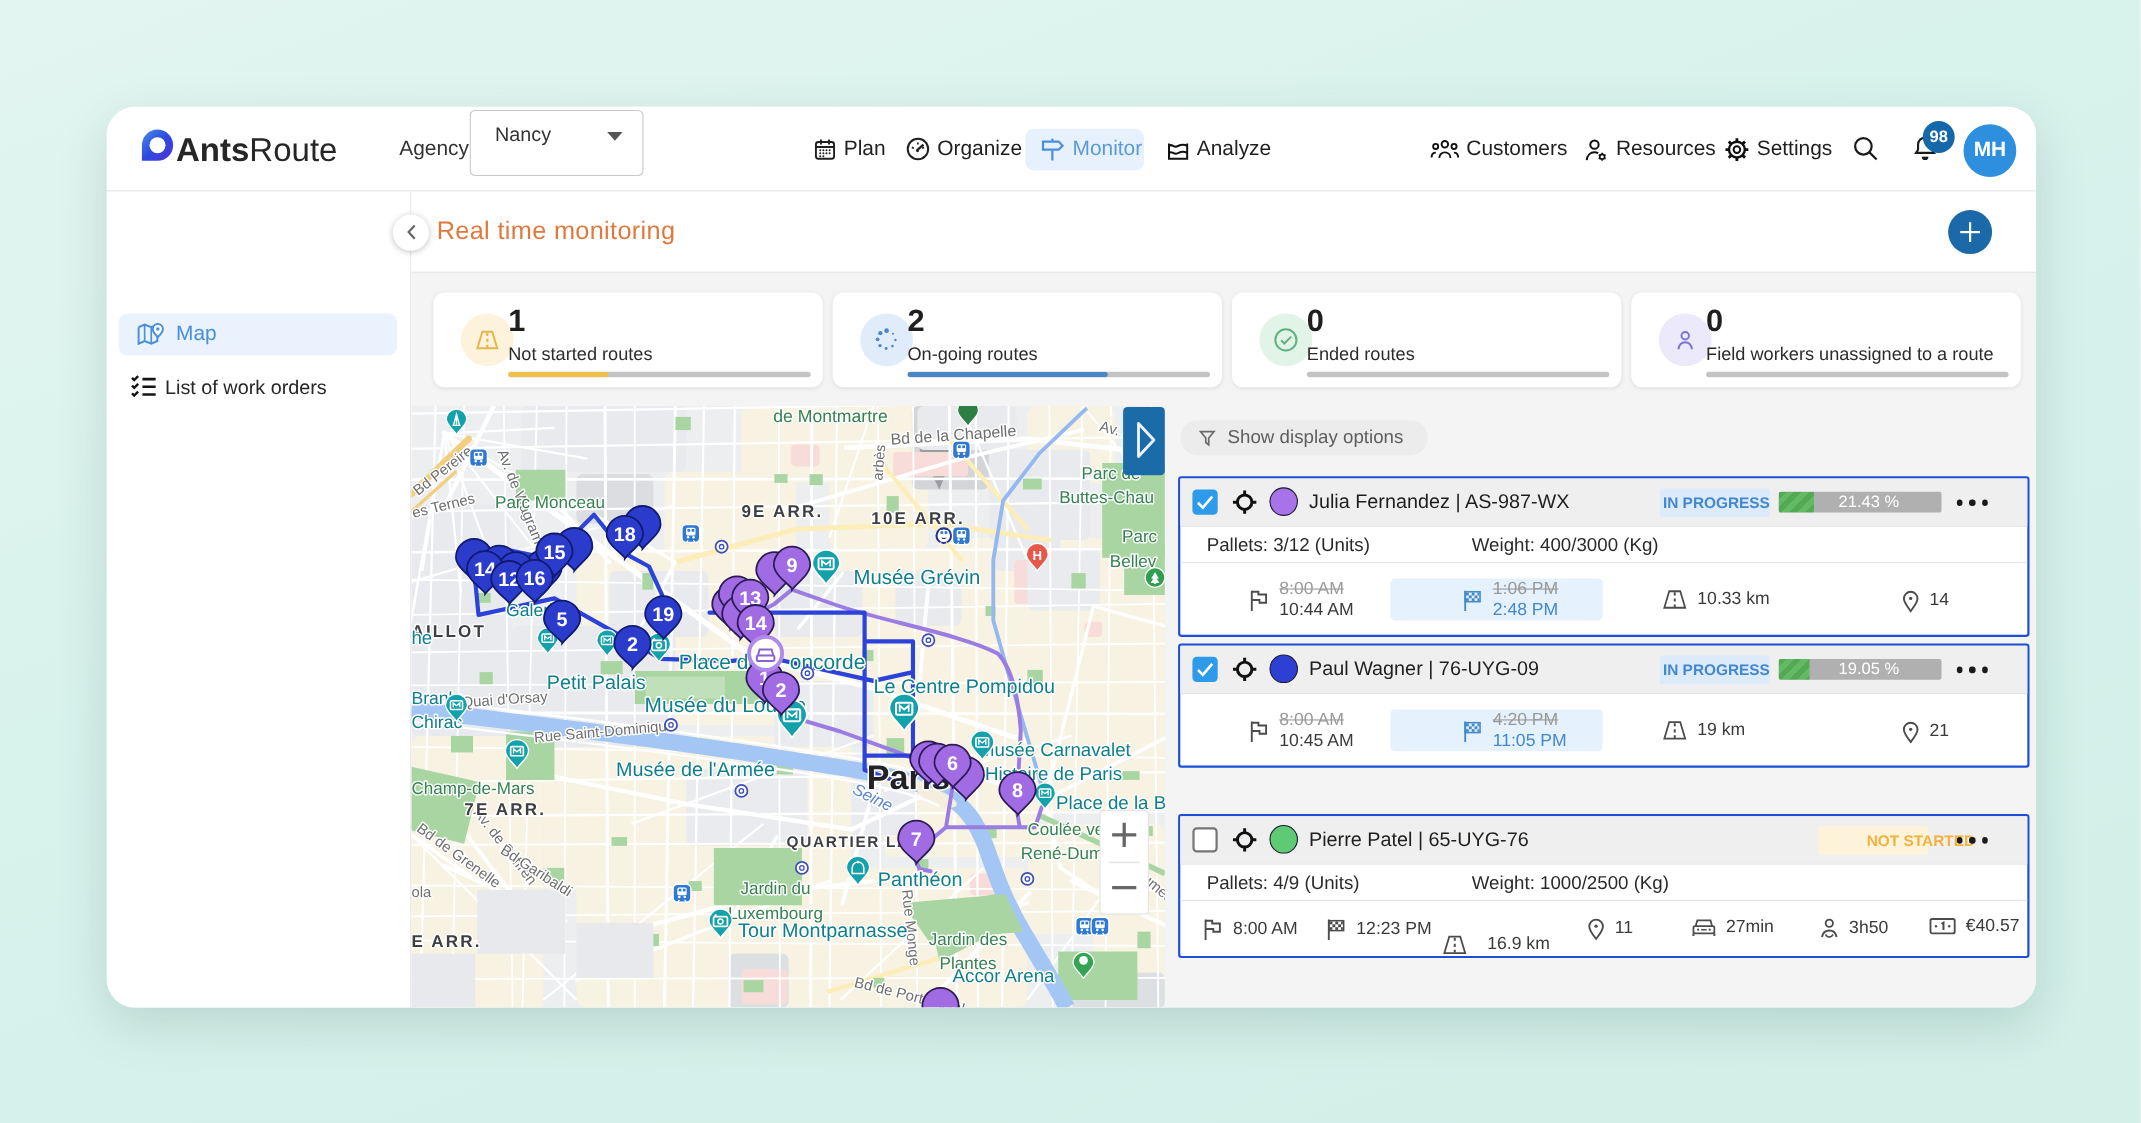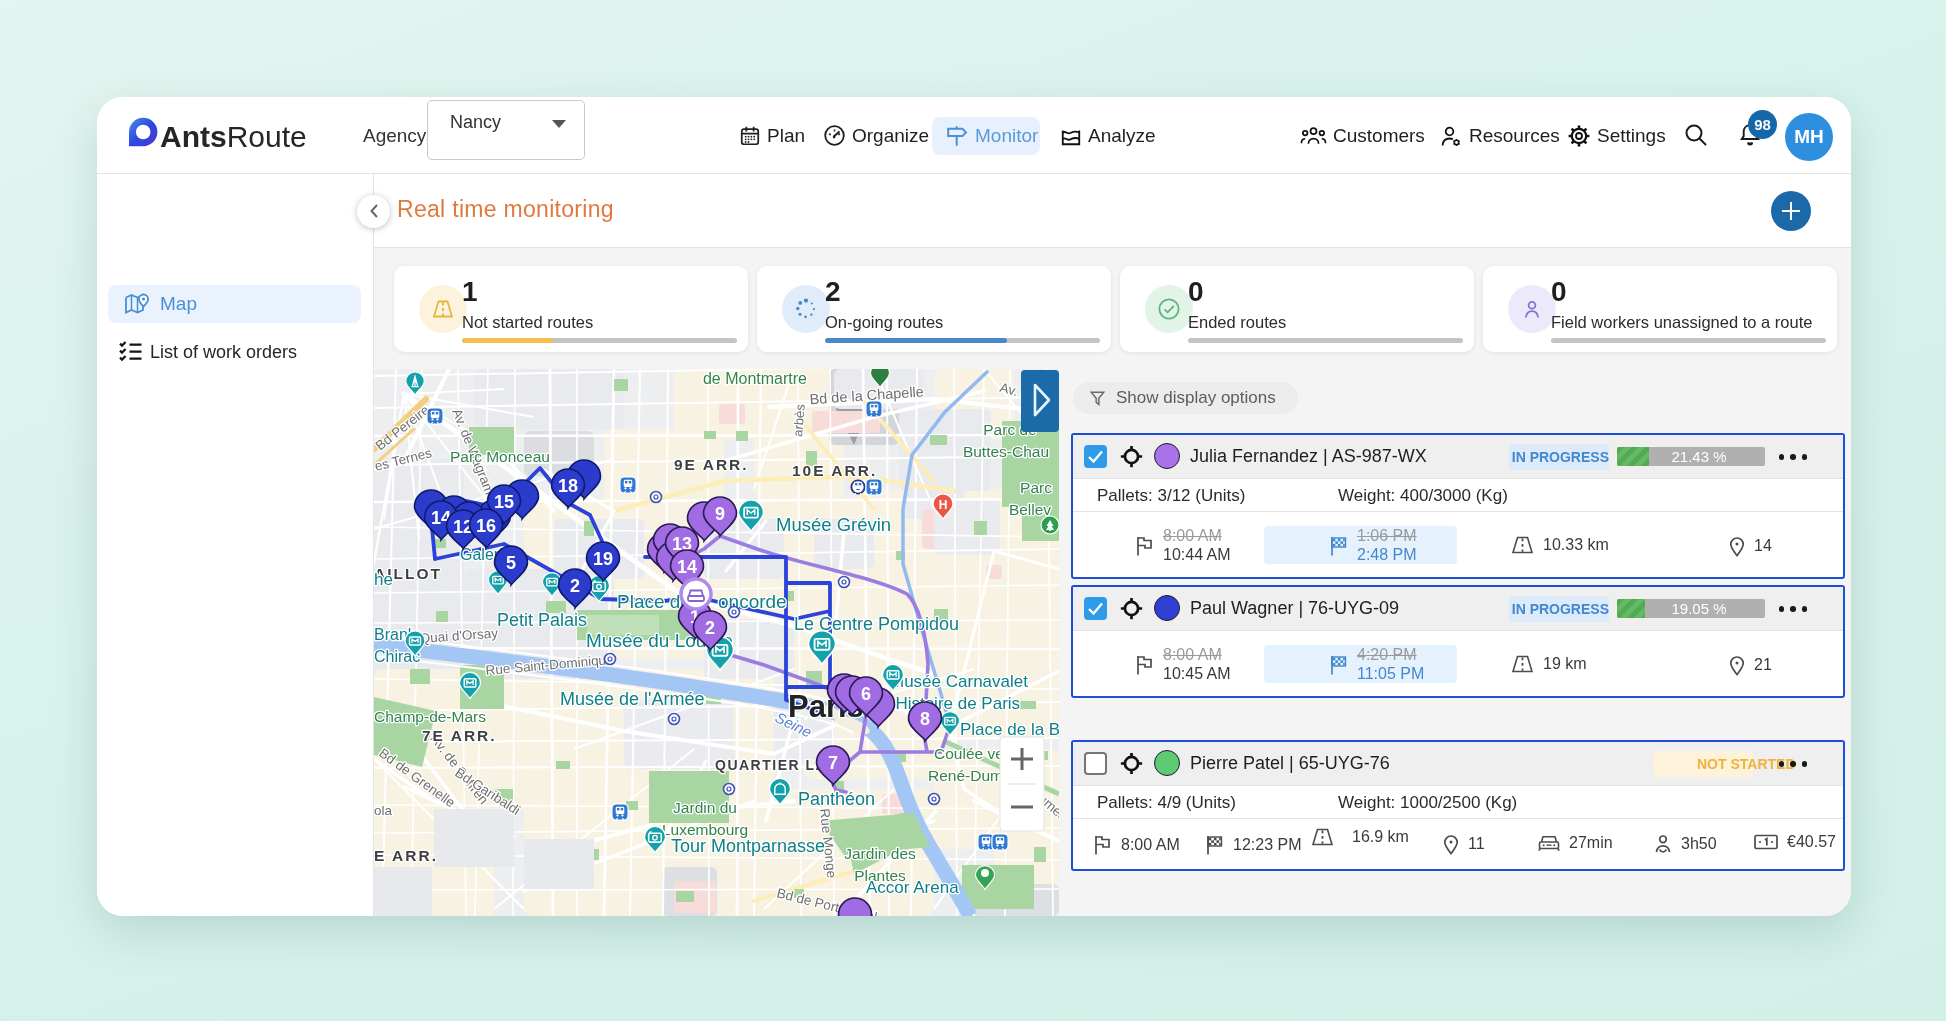--- a/index.html
+++ b/index.html
@@ -1011,21 +1011,21 @@
                   <rect x="15.1" y="4.7" width="1.7" height="2.6"></rect>
                   <rect x="7.3" y="7.3" width="2.6" height="2.6"></rect>
                   <rect x="12.5" y="7.3" width="2.6" height="2.6"></rect>
                   <rect x="4.7" y="9.9" width="2.6" height="2.4"></rect>
                   <rect x="9.9" y="9.9" width="2.6" height="2.4"></rect>
                   <rect x="15.1" y="9.9" width="1.7" height="2.4"></rect>
                 </g>
               </svg>
               <span>12:23 PM</span>
             </div>
-          <div class="tm-item" style="left:237px;top:8px;gap:17px;">
+          <div class="tm-item" style="left:237px;top:30px;gap:17px;">
               <svg width="25" height="20" viewBox="0 0 25 20" fill="none" stroke="#4c4c4c" stroke-width="1.6">
                 <path d="M7.5 2.5h10L22 17.5H3z"></path>
                 <path d="M12.5 3.5v2.8M12.5 9v2.8M12.5 14.5v2.3" stroke-width="1.8"></path>
               </svg>
               <span>16.9 km</span>
             </div>
           <div class="tm-item" style="left:369px;top:14px;">
               <svg width="18" height="22" viewBox="0 0 18 22" fill="none" stroke="#4c4c4c" stroke-width="1.7">
                 <path d="M9 20.6C5.4 15.9 2.8 12.6 2.8 9.2a6.2 6.2 0 1112.4 0c0 3.4-2.6 6.7-6.2 11.4z"></path>
                 <circle cx="9" cy="9" r="1.5" fill="#4c4c4c" stroke="none"></circle>

